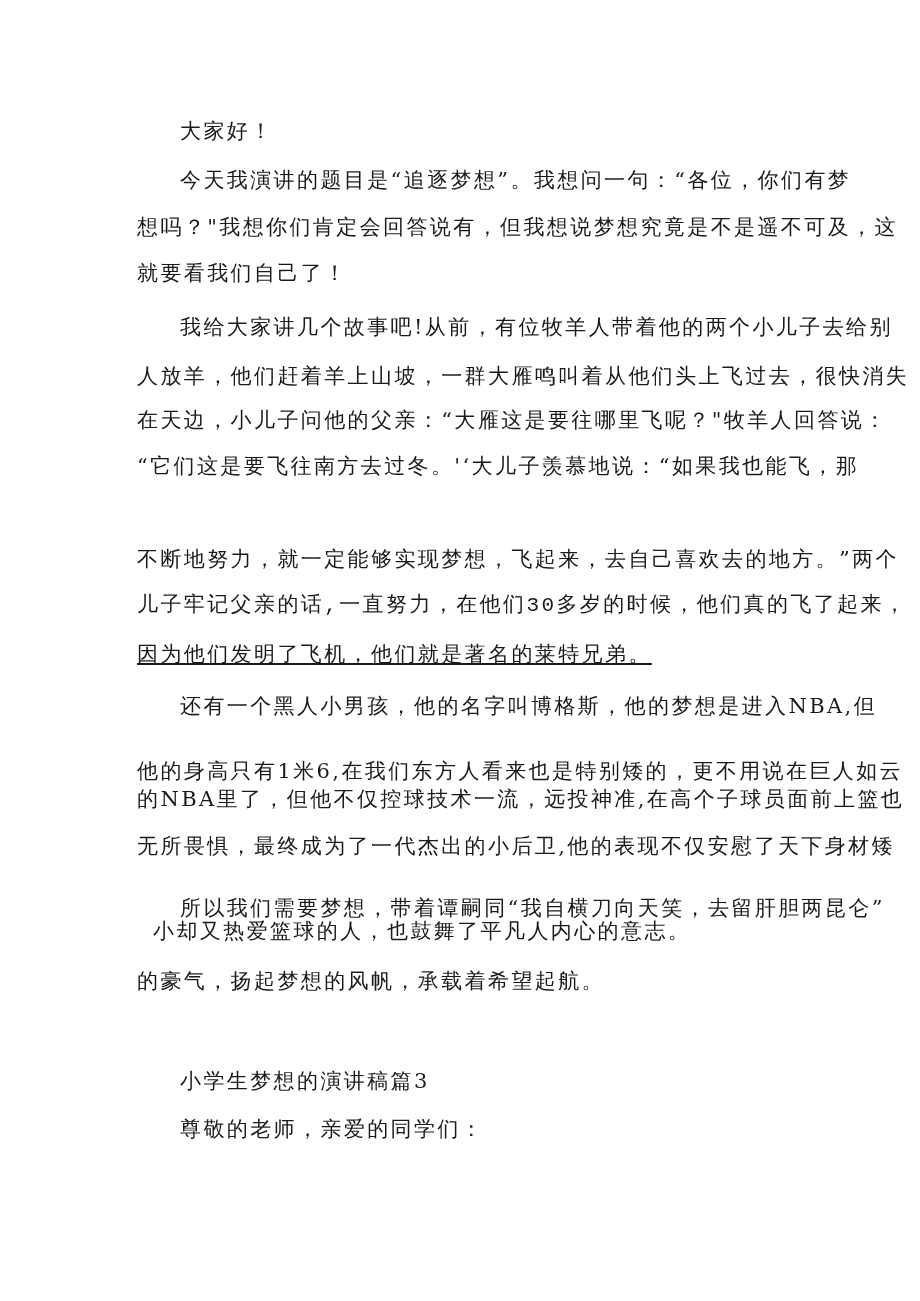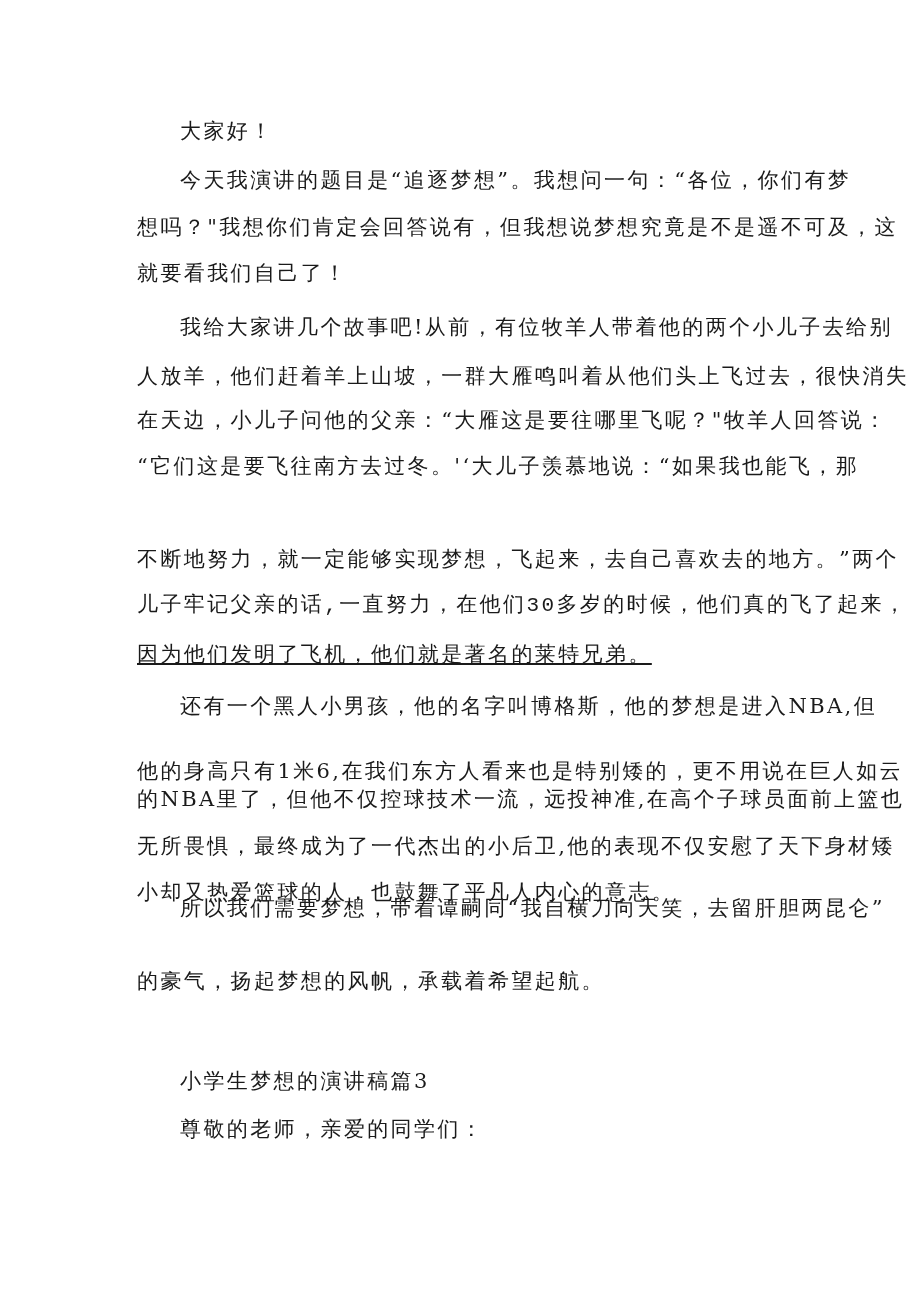--- a/index.html
+++ b/index.html
@@ -50,21 +50,21 @@
   <div class="line" style="top:407px;">在天边，小儿子问他的父亲：“大雁这是要往哪里飞呢？"牧羊人回答说：</div>
   <div class="line" style="top:453px;">“它们这是要飞往南方去过冬。'‘大儿子羡慕地说：“如果我也能飞，那</div>
   <div class="line" style="top:546px;">不断地努力，就一定能够实现梦想，飞起来，去自己喜欢去的地方。”两个</div>
   <div class="line" style="top:593px;font-family:Liberation Mono, monospace;">儿子牢记父亲的话,一直努力，在他们30多岁的时候，他们真的飞了起来，</div>
   <div class="line" style="top:641px;text-decoration:underline;">因为他们发明了飞机，他们就是著名的莱特兄弟。</div>
 
   <div class="line indent" style="top:693px;">还有一个黑人小男孩，他的名字叫博格斯，他的梦想是进入NBA,但</div>
   <div class="line" style="top:740px;margin-top:18px;">他的身高只有1米6,在我们东方人看来也是特别矮的，更不用说在巨人如云</div>
   <div class="line" style="top:786px;">的NBA里了，但他不仅控球技术一流，远投神准,在高个子球员面前上篮也</div>
   <div class="line" style="top:833px;">无所畏惧，最终成为了一代杰出的小后卫,他的表现不仅安慰了天下身材矮</div>
-  <div class="line" style="top:879px;">小却又热爱篮球的人，也鼓舞了平凡人内心的意志。</div>
+  <div class="line" style="top:918px;margin-left:16px;">小却又热爱篮球的人，也鼓舞了平凡人内心的意志。</div>
 
   <div class="line indent" style="top:895px;">所以我们需要梦想，带着谭嗣同“我自横刀向天笑，去留肝胆两昆仑”</div>
   <div class="line" style="top:968px;">的豪气，扬起梦想的风帆，承载着希望起航。</div>
 
 
   <div class="line indent" style="top:1068px;">小学生梦想的演讲稿篇3</div>
 
   <div class="line indent" style="top:1116px;">尊敬的老师，亲爱的同学们：</div>
 </div>
 

